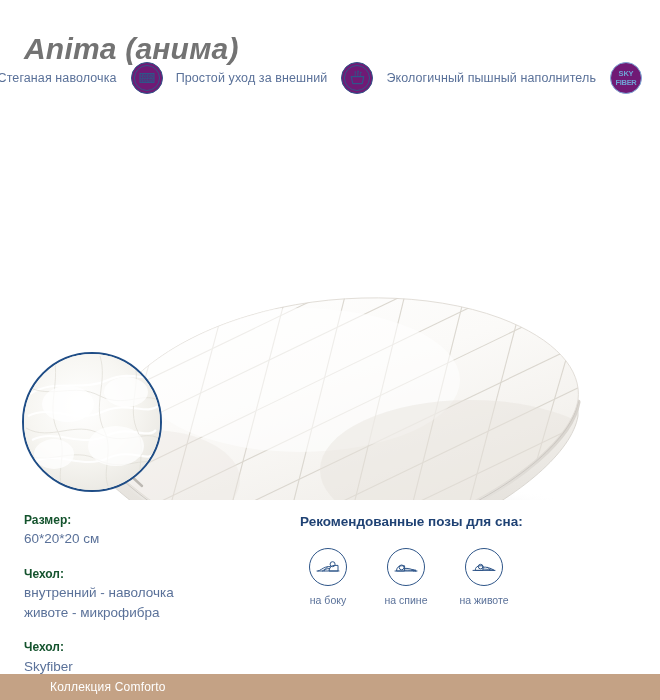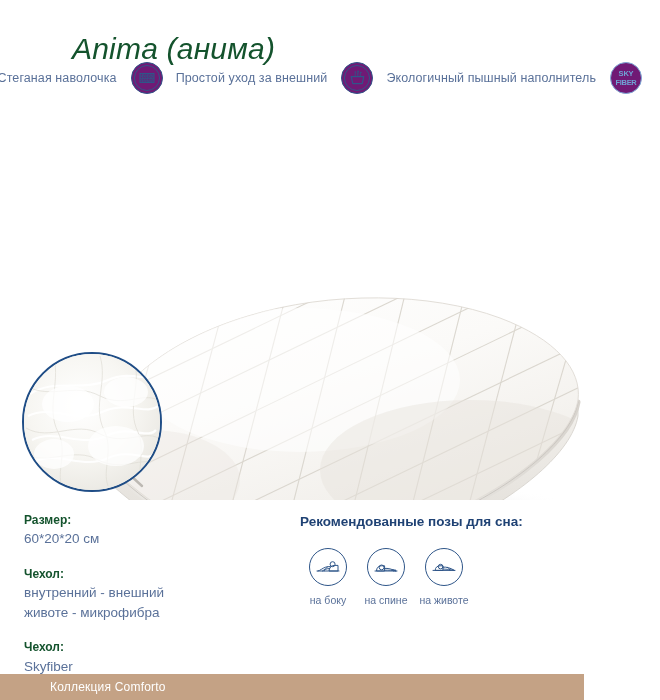--- a/index.html
+++ b/index.html
@@ -24,25 +24,24 @@
     background: #ffffff;
   }
 
   
   .title {
     position: absolute;
     left: 24px;
     top: 32px;
     font-size: 30px;
     font-style: italic;
-    font-weight: 400;
+    font-weight: 700;
     letter-spacing: 0.2px;
-    color: #14532d;
+    color: #737373;
     white-space: nowrap;
-    margin-left: 48px;
   }
 
   
   .features {
     position: absolute;
     right: 18px;
     top: 62px;
     display: flex;
     flex-direction: row;
     gap: 13px;
@@ -150,21 +149,21 @@
   }
   .poses-title {
     font-size: 13.5px;
     font-weight: 700;
     color: #1f4274;
     margin-bottom: 16px;
     line-height: 1.45;
   }
   .poses-row {
     display: flex;
-    gap: 2px;
+    gap: 22px;
   }
   .pose-item {
     width: 56px;
     display: flex;
     flex-direction: column;
     align-items: center;
   }
   .pose-icon {
     width: 36px;
     height: 36px;
@@ -182,21 +181,21 @@
     color: #5a7199;
     white-space: nowrap;
     text-align: center;
   }
 
   
   .footer {
     position: absolute;
     left: 0;
     bottom: 0;
-    width: 584px;
+    width: 660px;
     height: 26px;
     background: #c4a285;
     display: flex;
     align-items: center;
   }
   .footer-text {
     margin-left: 50px;
     font-size: 12px;
     color: #ffffff;
     letter-spacing: 0.2px;
@@ -395,21 +394,21 @@
 
   <div class="specs">
 
     <div class="spec-group">
       <div class="spec-head">Размер:</div>
       <div class="spec-line">60*20*20 см</div>
     </div>
 
     <div class="spec-group">
       <div class="spec-head">Чехол:</div>
-      <div class="spec-line">внутренний - внешний</div>
+      <div class="spec-line">внутренний - наволочка</div>
       <div class="spec-line">животе - микрофибра</div>
     </div>
 
     <div class="spec-group">
       <div class="spec-head">Чехол:</div>
       <div class="spec-line">Skyfiber</div>
     </div>
 
   </div>
 

